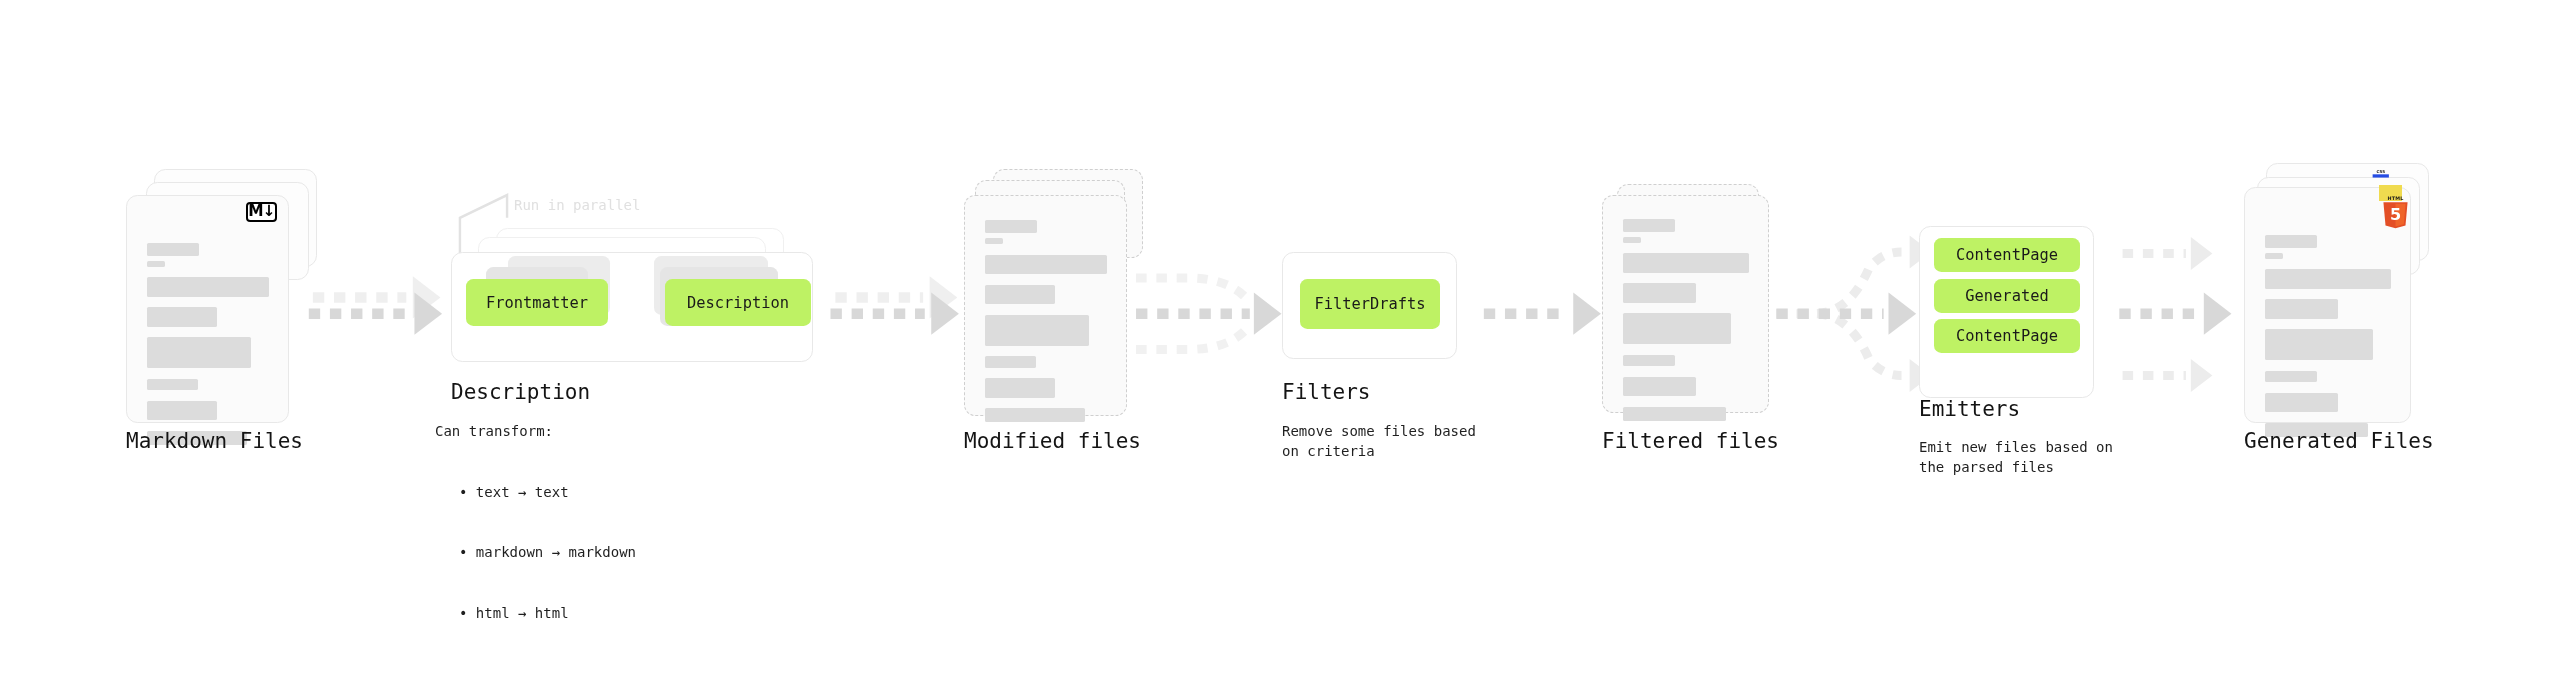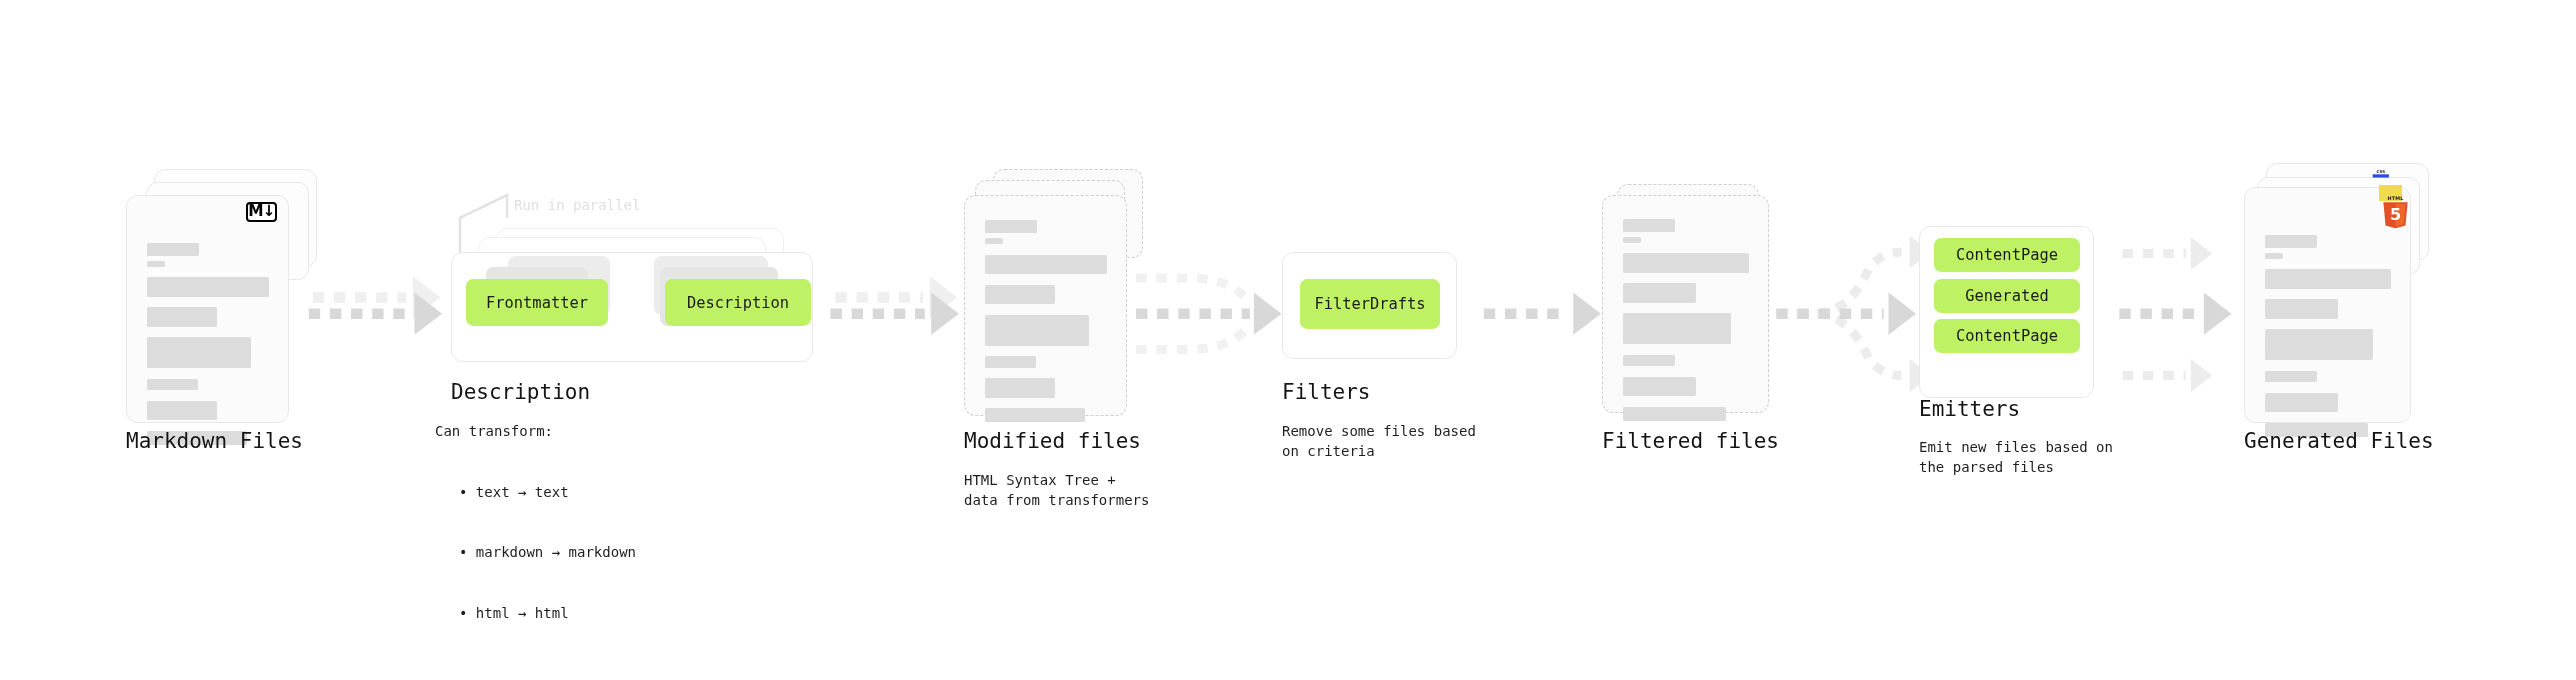--- a/index.html
+++ b/index.html
@@ -243,22 +243,20 @@
         <div class="bar" style="width:100%;height:19.5px;"></div>
         <div class="bar" style="width:58%;height:19.5px;"></div>
         <div class="bar" style="width:86%;height:31px;"></div>
         <div class="bar" style="width:42%;height:11.4px;"></div>
         <div class="bar" style="width:58%;height:19.5px;"></div>
         <div class="bar" style="width:82%;height:14px;margin-bottom:0;"></div>
       </div>
     </div>
   </div>
   <div class="title" style="left:964px; top:429px;">Modified files</div>
-  <div class="sub" style="left:964px; top:470px;">HTML Syntax Tree +
-data from transformers</div>
 
   <div class="panel" style="left:1282px; top:252px; width:175px; height:107px;"></div>
   <div class="chip" style="left:1300px; top:279px; width:140px; height:50px;">
     <span>FilterDrafts</span>
   </div>
   <div class="title" style="left:1282px; top:380px;">Filters</div>
   <div class="sub" style="left:1282px; top:421px;">Remove some files based
 on criteria</div>
 
   <div class="docstack">

